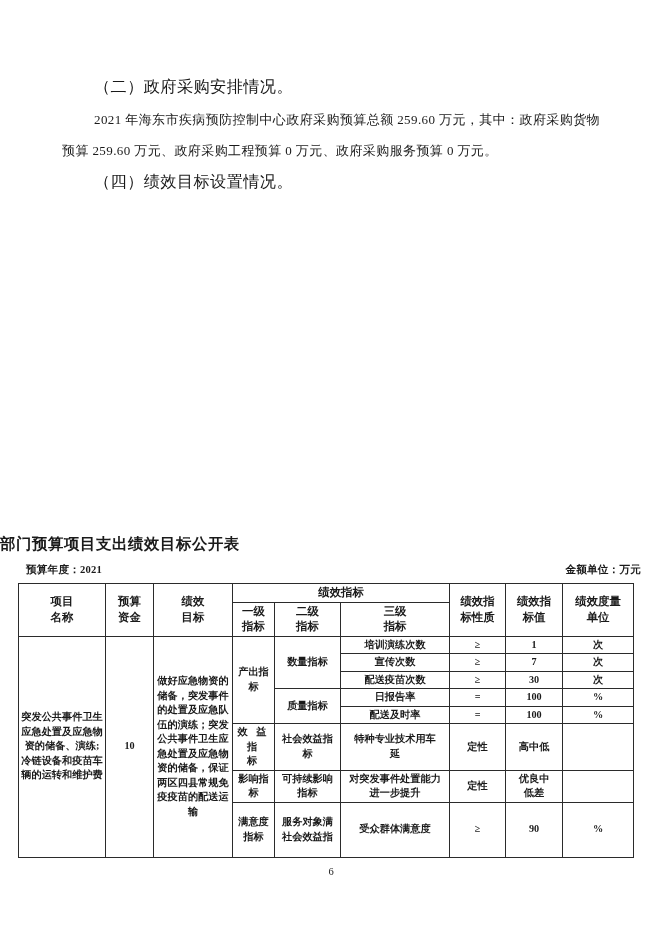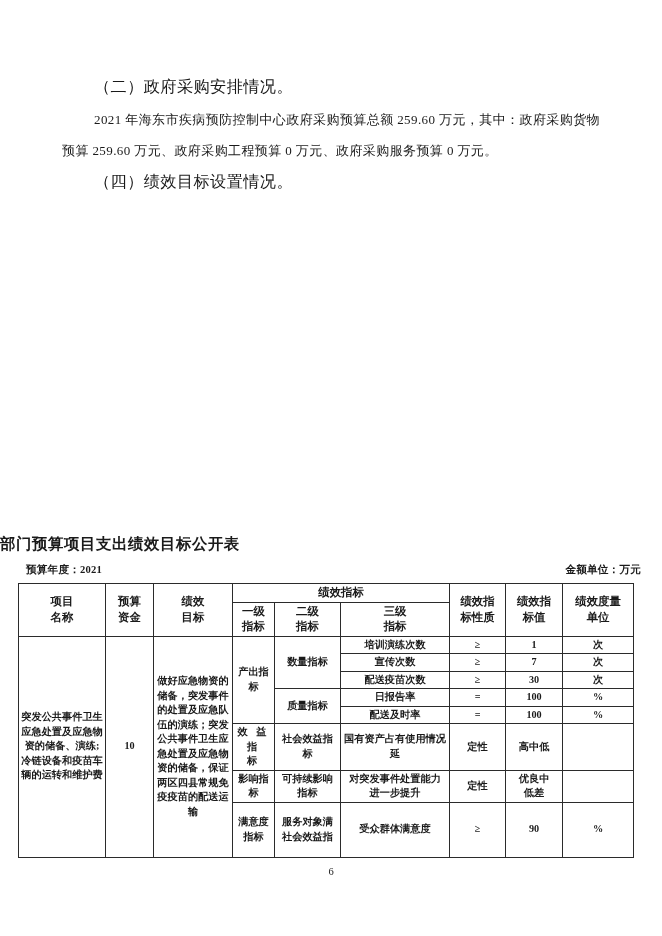--- a/index.html
+++ b/index.html
@@ -224,21 +224,21 @@
     <tr>
       <td class="spread">
         <span>效 益 指</span><br>
         <span>标</span>
       </td>
       <td>
         <span>社会效益指</span><br>
         <span>标</span>
       </td>
       <td>
-        <span>国有资产占有使用情况</span><br>
+        <span>特种专业技术用车</span><br>
         <span>延</span>
       </td>
       <td>定性</td>
       <td>高中低</td>
       <td></td>
     </tr>
 
     <tr>
       <td>
         <span>影响指</span><br>

